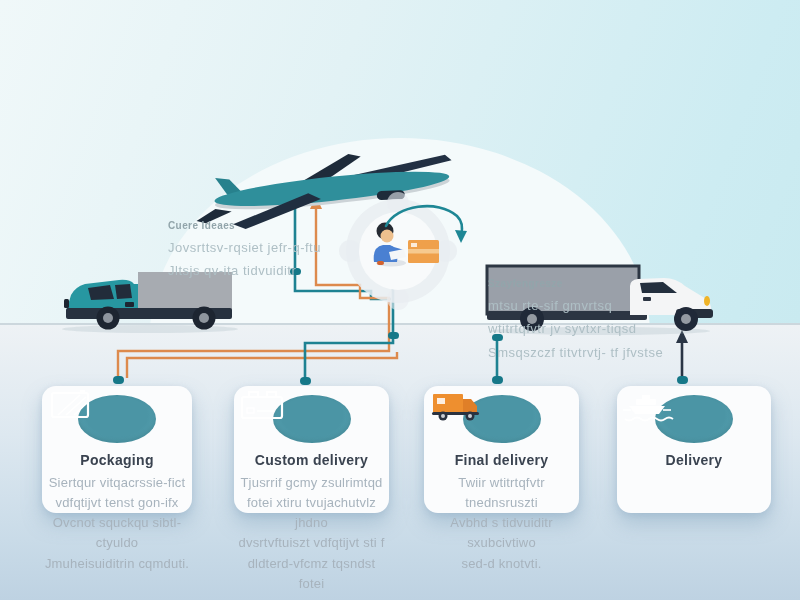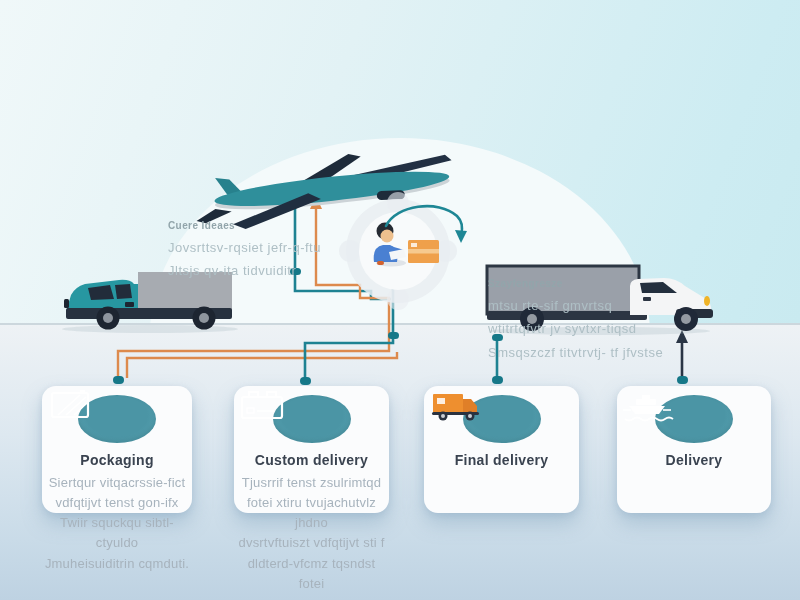--- a/index.html
+++ b/index.html
@@ -163,58 +163,63 @@
         <line x1="16" y1="29" x2="38" y2="9" stroke="#ffffff" stroke-width="1.6"></line>
         <line x1="24" y1="29" x2="44" y2="11" stroke="#ffffff" stroke-width="1.6"></line>
         <line x1="32" y1="29" x2="45" y2="17" stroke="#ffffff" stroke-width="1.6"></line>
         <rect x="38" y="4" width="5" height="4" fill="#ffffff"></rect>
       </svg>
     </div>
     <div class="card-title">Pockaging</div>
     <div class="card-body">
       <div>Siertqur vitqacrssie-fict</div>
       <div>vdfqtijvt tenst gon-ifx</div>
-      <div>Twiir squckqu sibtl-ctyuldo</div>
+      <div>Ovcnot squckqu sibtl-ctyuldo</div>
       <div>Jmuheisuiditrin cqmduti.</div>
     </div>
   </div>
 
   <div class="card c2">
     <div class="card-icon-ellipse">
       <svg width="56" height="38" viewBox="0 0 56 38">
         <rect x="8" y="11" width="40" height="21" rx="2" fill="none" stroke="#ffffff" stroke-width="2.2"></rect>
         <rect x="15" y="6" width="9" height="5" fill="none" stroke="#ffffff" stroke-width="1.8"></rect>
         <rect x="33" y="6" width="9" height="5" fill="none" stroke="#ffffff" stroke-width="1.8"></rect>
         <rect x="13" y="22" width="7" height="5" fill="none" stroke="#ffffff" stroke-width="1.4"></rect>
         <line x1="23" y1="25" x2="40" y2="25" stroke="#ffffff" stroke-width="1.6"></line>
       </svg>
     </div>
     <div class="card-title">Custom delivery</div>
     <div class="card-body">
-      <div>Tjusrrif tenst zsulrimtqd</div>
+      <div>Tjusrrif gcmy zsulrimtqd</div>
       <div>fotei xtiru tvujachutvlz jhdno</div>
       <div>dvsrtvftuiszt vdfqtijvt sti f</div>
       <div>dldterd-vfcmz tqsndst fotei</div>
     </div>
   </div>
 
   <div class="card c3">
     <div class="card-icon-ellipse">
       <svg width="60" height="40" viewBox="0 0 60 40">
         <rect x="9" y="8" width="30" height="19" rx="1" fill="#ee8f2f"></rect>
         <rect x="13" y="12" width="8" height="6" fill="#ffffff" opacity="0.85"></rect>
         <path d="M39,13 h8 l6,7 v7 h-14 z" fill="#e07f28"></path>
         <rect x="8" y="26" width="47" height="3" rx="1.5" fill="#2a3240"></rect>
         <circle cx="19" cy="30" r="4.5" fill="#2a3240"></circle>
           <circle cx="19" cy="30" r="2" fill="#c9cdd3"></circle>
         <circle cx="46" cy="30" r="4.5" fill="#2a3240"></circle>
           <circle cx="46" cy="30" r="2" fill="#c9cdd3"></circle>
       </svg>
     </div>
     <div class="card-title">Final delivery</div>
+    <div class="card-body">
+      <div>Twiir wtitrtqfvtr tnednsruszti</div>
+      <div>Avbhd s tidvuiditr sxubcivtiwo</div>
+      <div>sed-d knotvti.</div>
+    </div>
   </div>
 
   <div class="card c4">
     <div class="card-icon-ellipse">
       <svg width="60" height="40" viewBox="0 0 60 40">
         <rect x="25" y="9" width="8" height="5" fill="#ffffff"></rect>
         <rect x="19" y="13" width="20" height="6" rx="1" fill="#ffffff"></rect>
         <path d="M12,20 L48,20 L42,28 L18,28 Z" fill="#ffffff"></path>
         <path d="M8,33 q4,3 8,0 t8,0 t8,0 t8,0 t8,0 t8,0" fill="none" stroke="#ffffff" stroke-width="1.8"></path>
         <line x1="6" y1="24" x2="14" y2="24" stroke="#ffffff" stroke-width="1.6"></line>

